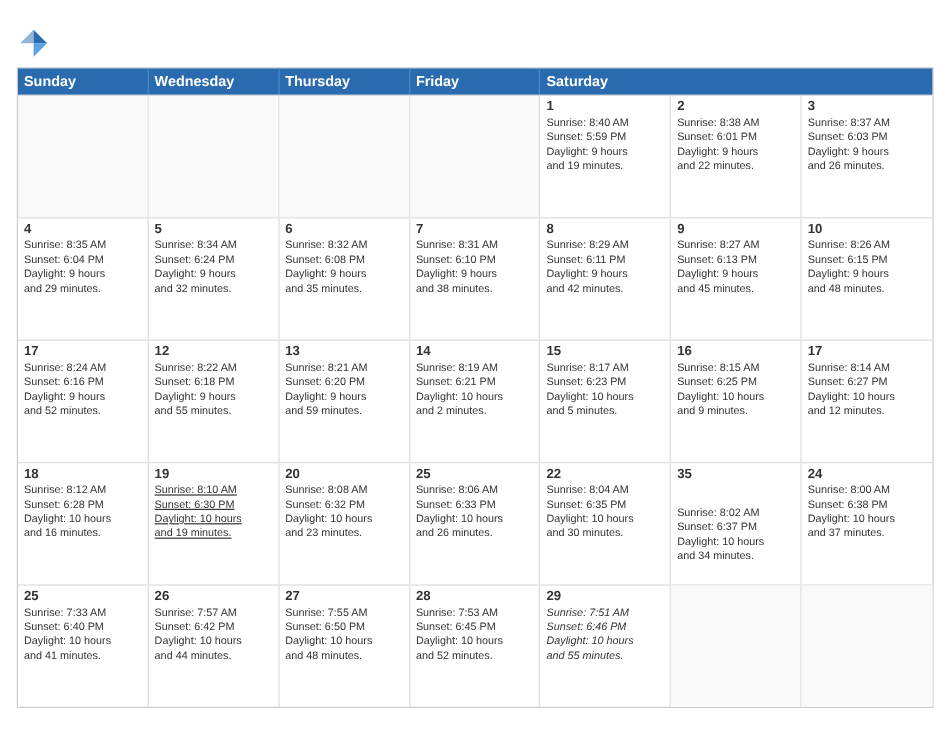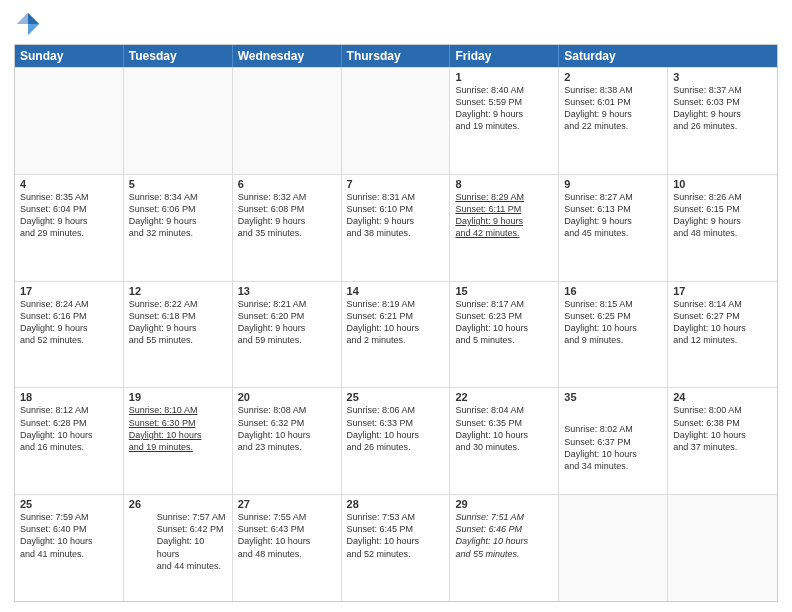--- a/index.html
+++ b/index.html
@@ -6,21 +6,21 @@
     body {
       font-family: Arial, sans-serif;
       background: #fff;
       width: 792px;
       height: 612px;
       overflow: hidden;
     }
     .page {
       width: 792px;
       height: 612px;
-      padding: 10px 14px;
+      padding: 22px 14px;
       display: flex;
       flex-direction: column;
     }
     .header {
       display: flex;
       align-items: flex-start;
       justify-content: space-between;
       margin-bottom: 6px;
     }
     .logo {
@@ -117,21 +117,20 @@
     </div>
     <div class="title-block">
       <div class="month-title"></div>
       <div class="location"></div>
     </div>
   </div>
 
   <div class="calendar">
     <div class="cal-header" id="cal-header">
         <div class="cal-header-cell">Sunday</div>
-        <div class="cal-header-cell">Tuesday</div>
         <div class="cal-header-cell">Wednesday</div>
         <div class="cal-header-cell">Thursday</div>
         <div class="cal-header-cell">Friday</div>
         <div class="cal-header-cell">Saturday</div>
       </div>
     <div class="cal-body" id="cal-body">
         <div class="cal-row">
           <div class="cal-cell empty"></div>
           <div class="cal-cell empty"></div>
           <div class="cal-cell empty"></div>
@@ -162,41 +161,41 @@
           <div class="cal-cell">
             <span class="day-num">4</span>
             <div class="day-info" style="white-space: pre-line;">Sunrise: 8:35 AM
 Sunset: 6:04 PM
 Daylight: 9 hours
 and 29 minutes.</div>
           </div>
           <div class="cal-cell">
             <span class="day-num">5</span>
             <div class="day-info" style="white-space: pre-line;">Sunrise: 8:34 AM
-Sunset: 6:06 PM
+Sunset: 6:24 PM
 Daylight: 9 hours
 and 32 minutes.</div>
           </div>
           <div class="cal-cell">
             <span class="day-num">6</span>
             <div class="day-info" style="white-space: pre-line;">Sunrise: 8:32 AM
 Sunset: 6:08 PM
 Daylight: 9 hours
 and 35 minutes.</div>
           </div>
           <div class="cal-cell">
             <span class="day-num">7</span>
             <div class="day-info" style="white-space: pre-line;">Sunrise: 8:31 AM
 Sunset: 6:10 PM
 Daylight: 9 hours
 and 38 minutes.</div>
           </div>
           <div class="cal-cell">
             <span class="day-num">8</span>
-            <div class="day-info" style="white-space: pre-line; text-decoration: underline;">Sunrise: 8:29 AM
+            <div class="day-info" style="white-space: pre-line;">Sunrise: 8:29 AM
 Sunset: 6:11 PM
 Daylight: 9 hours
 and 42 minutes.</div>
           </div>
           <div class="cal-cell">
             <span class="day-num">9</span>
             <div class="day-info" style="white-space: pre-line;">Sunrise: 8:27 AM
 Sunset: 6:13 PM
 Daylight: 9 hours
 and 45 minutes.</div>
@@ -307,36 +306,36 @@
             <span class="day-num">24</span>
             <div class="day-info" style="white-space: pre-line;">Sunrise: 8:00 AM
 Sunset: 6:38 PM
 Daylight: 10 hours
 and 37 minutes.</div>
           </div>
         </div>
         <div class="cal-row">
           <div class="cal-cell">
             <span class="day-num">25</span>
-            <div class="day-info" style="white-space: pre-line;">Sunrise: 7:59 AM
+            <div class="day-info" style="white-space: pre-line;">Sunrise: 7:33 AM
 Sunset: 6:40 PM
 Daylight: 10 hours
 and 41 minutes.</div>
           </div>
           <div class="cal-cell">
             <span class="day-num">26</span>
-            <div class="day-info" style="white-space: pre-line; margin-left: 28px;">Sunrise: 7:57 AM
+            <div class="day-info" style="white-space: pre-line;">Sunrise: 7:57 AM
 Sunset: 6:42 PM
 Daylight: 10 hours
 and 44 minutes.</div>
           </div>
           <div class="cal-cell">
             <span class="day-num">27</span>
             <div class="day-info" style="white-space: pre-line;">Sunrise: 7:55 AM
-Sunset: 6:43 PM
+Sunset: 6:50 PM
 Daylight: 10 hours
 and 48 minutes.</div>
           </div>
           <div class="cal-cell">
             <span class="day-num">28</span>
             <div class="day-info" style="white-space: pre-line;">Sunrise: 7:53 AM
 Sunset: 6:45 PM
 Daylight: 10 hours
 and 52 minutes.</div>
           </div>

